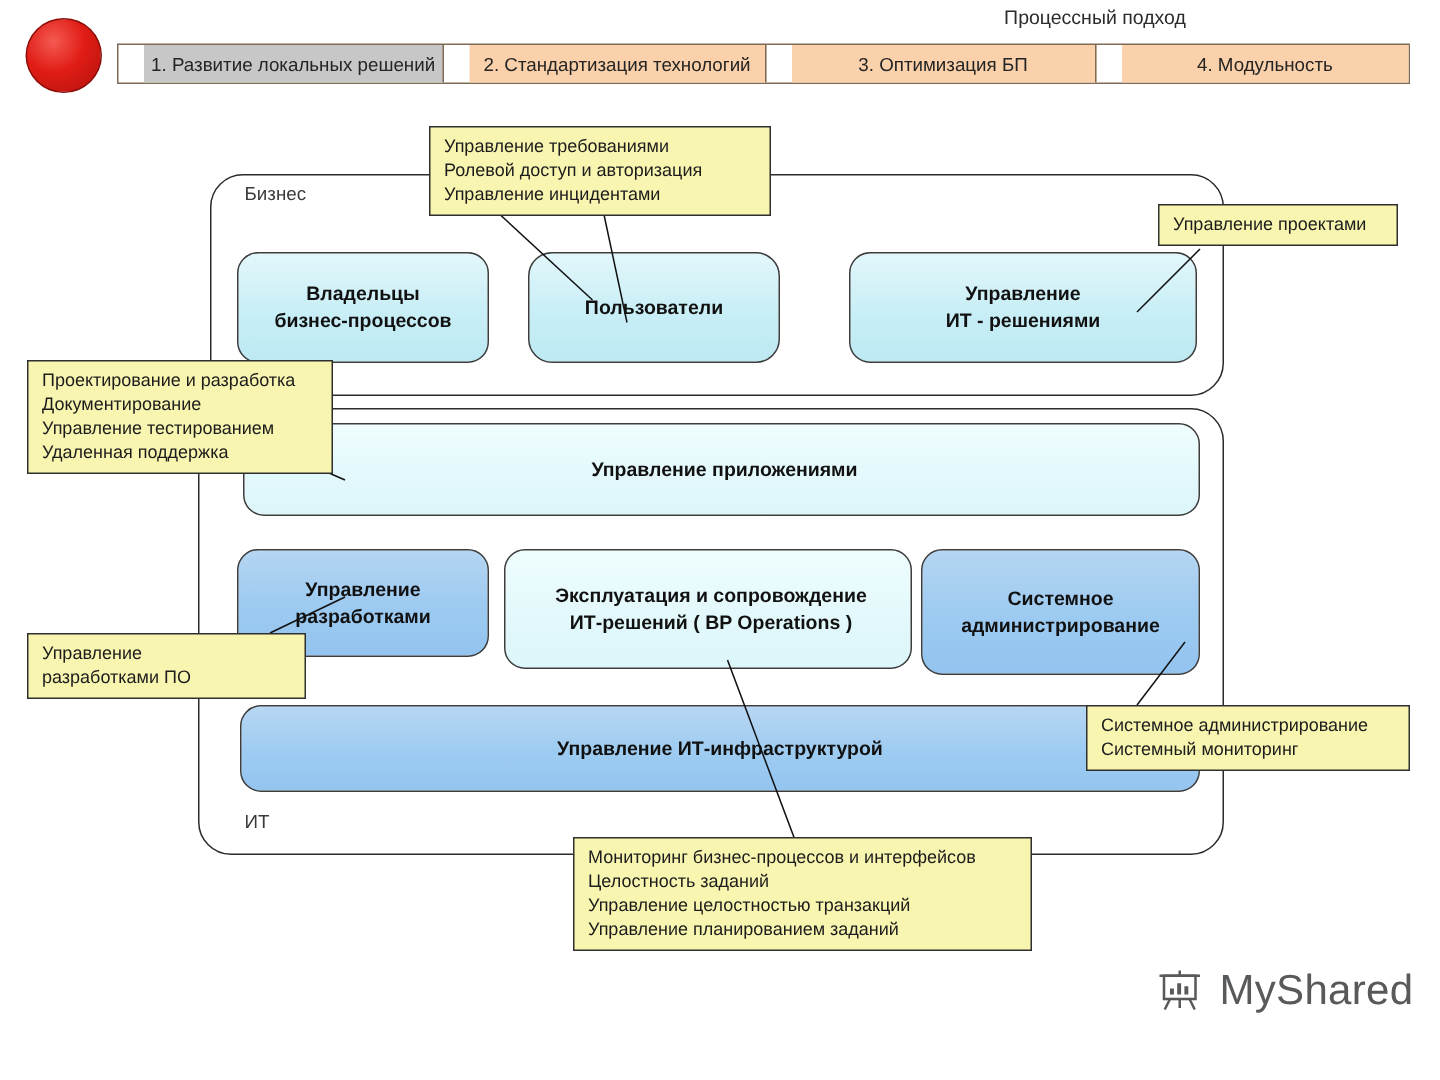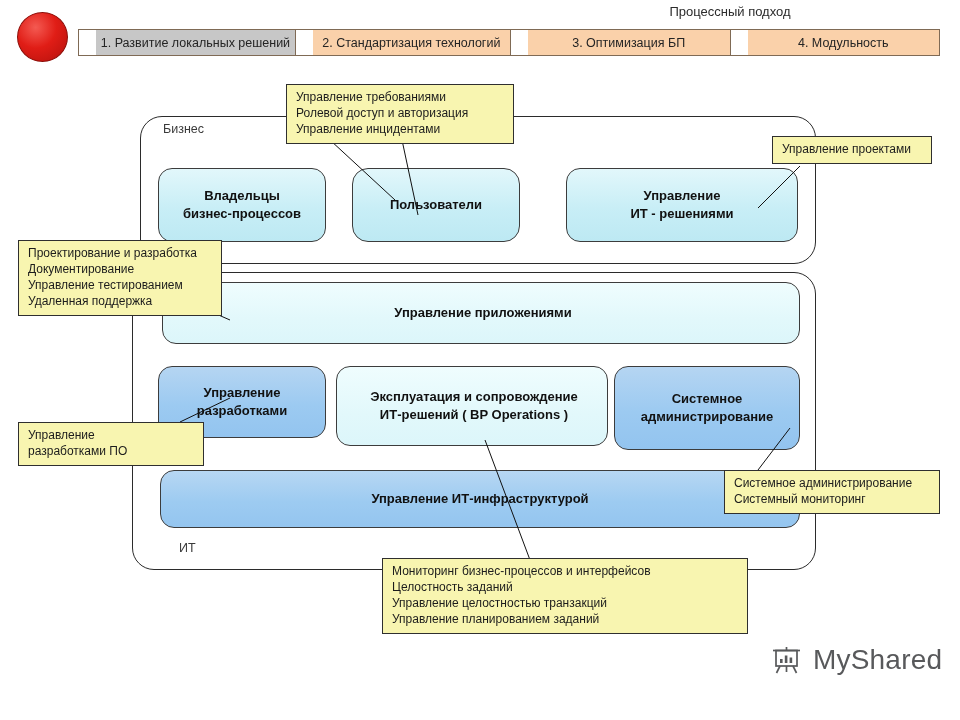--- a/index.html
+++ b/index.html
@@ -91,21 +91,21 @@
     <div class="phase gray" style="width:217px">1. Развитие локальных решений</div>
     <div class="phase peach" style="width:215px">2. Стандартизация технологий</div>
     <div class="phase peach" style="width:220px">3. Оптимизация БП</div>
     <div class="phase peach" style="width:208px">4. Модульность</div>
   </div>
 
   <div class="zone" style="left:140px;top:116px;width:676px;height:148px;"></div>
   <div class="zone-label" style="left:163px;top:122px;">Бизнес</div>
 
   <div class="zone" style="left:132px;top:272px;width:684px;height:298px;"></div>
-  <div class="zone-label" style="left:163px;top:541px;margin-left:16px;">ИТ</div>
+  <div class="zone-label" style="left:163px;top:541px;">ИТ</div>
 
   <div class="pbox cyan" style="left:158px;top:168px;width:168px;height:74px;">
     <span style="white-space:pre-line">Владельцы
 бизнес-процессов</span>
   </div>
 
   <div class="pbox cyan" style="left:352px;top:168px;width:168px;height:74px;border-radius:16px;">
     <span style="white-space:pre-line">Пользователи</span>
   </div>
 
@@ -176,21 +176,21 @@
   <div class="note" style="left:18px;top:422px;width:186px;">
     <div>Управление</div>
     <div>разработками ПО</div>
   </div>
 
   <div class="note" style="left:724px;top:470px;width:216px;">
     <div>Системное администрирование</div>
     <div>Системный мониторинг</div>
   </div>
 
-  <div class="note" style="left:382px;top:558px;width:366px;">
+  <div class="note" style="left:382px;top:558px;width:306px;">
     <div>Мониторинг бизнес-процессов и интерфейсов</div>
     <div>Целостность заданий</div>
     <div>Управление целостностью транзакций</div>
     <div>Управление планированием заданий</div>
   </div>
 
   <div class="watermark">
     <svg width="34" height="32" viewBox="0 0 34 32">
       <g stroke="#58595b" stroke-width="1.7" fill="none">
         <rect x="6" y="6.5" width="21" height="15.5"></rect>

